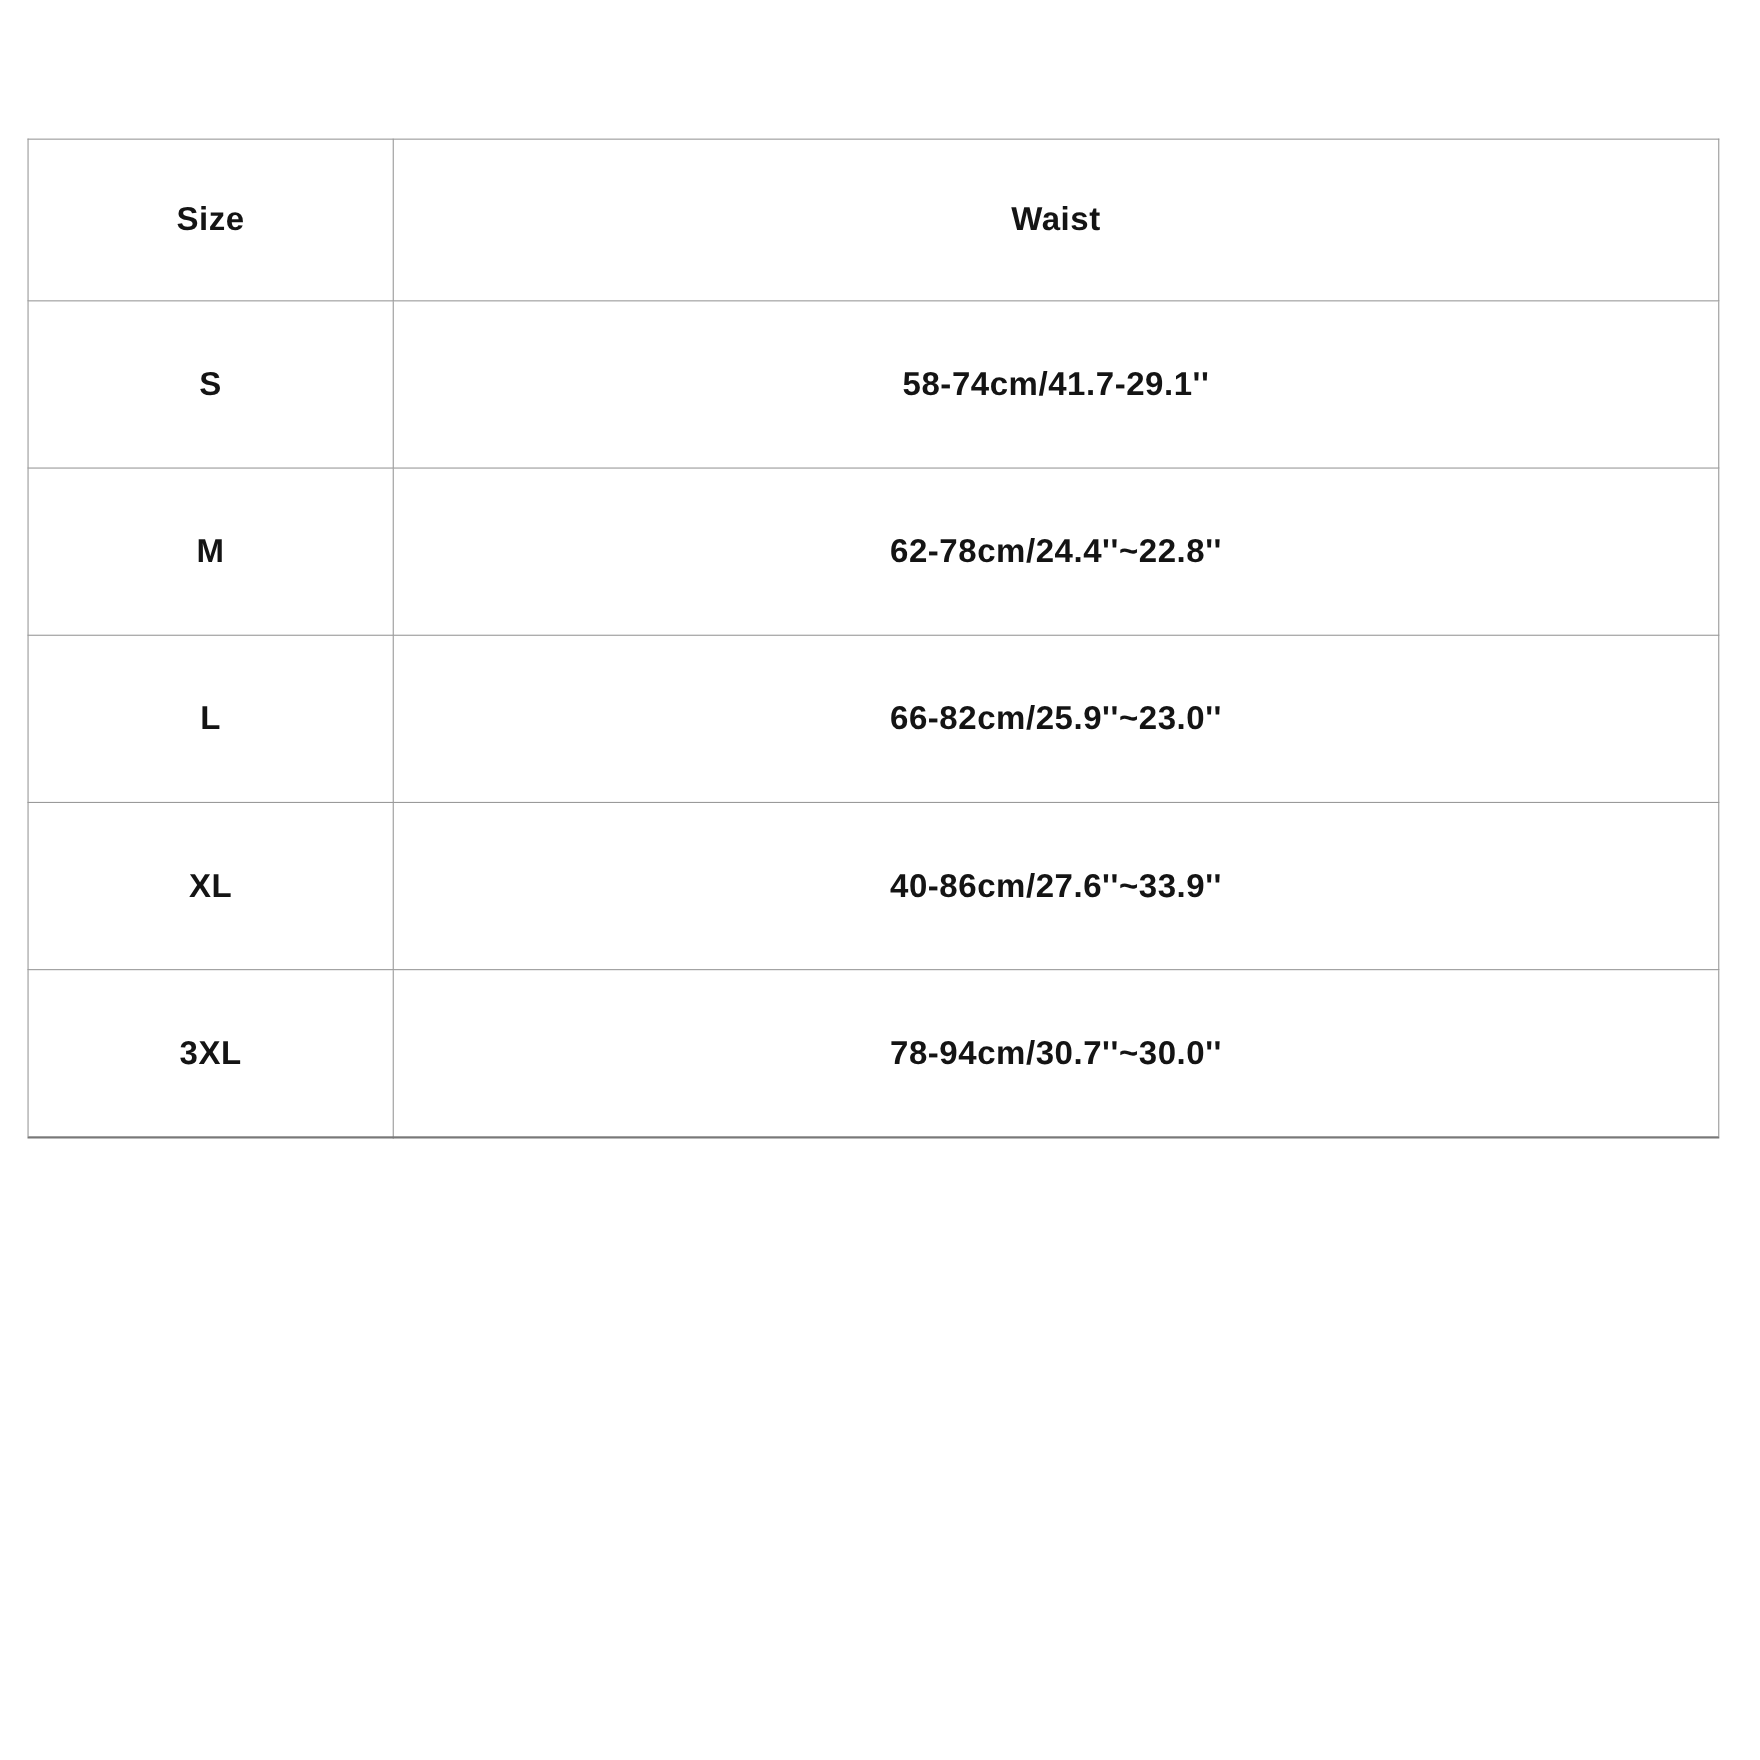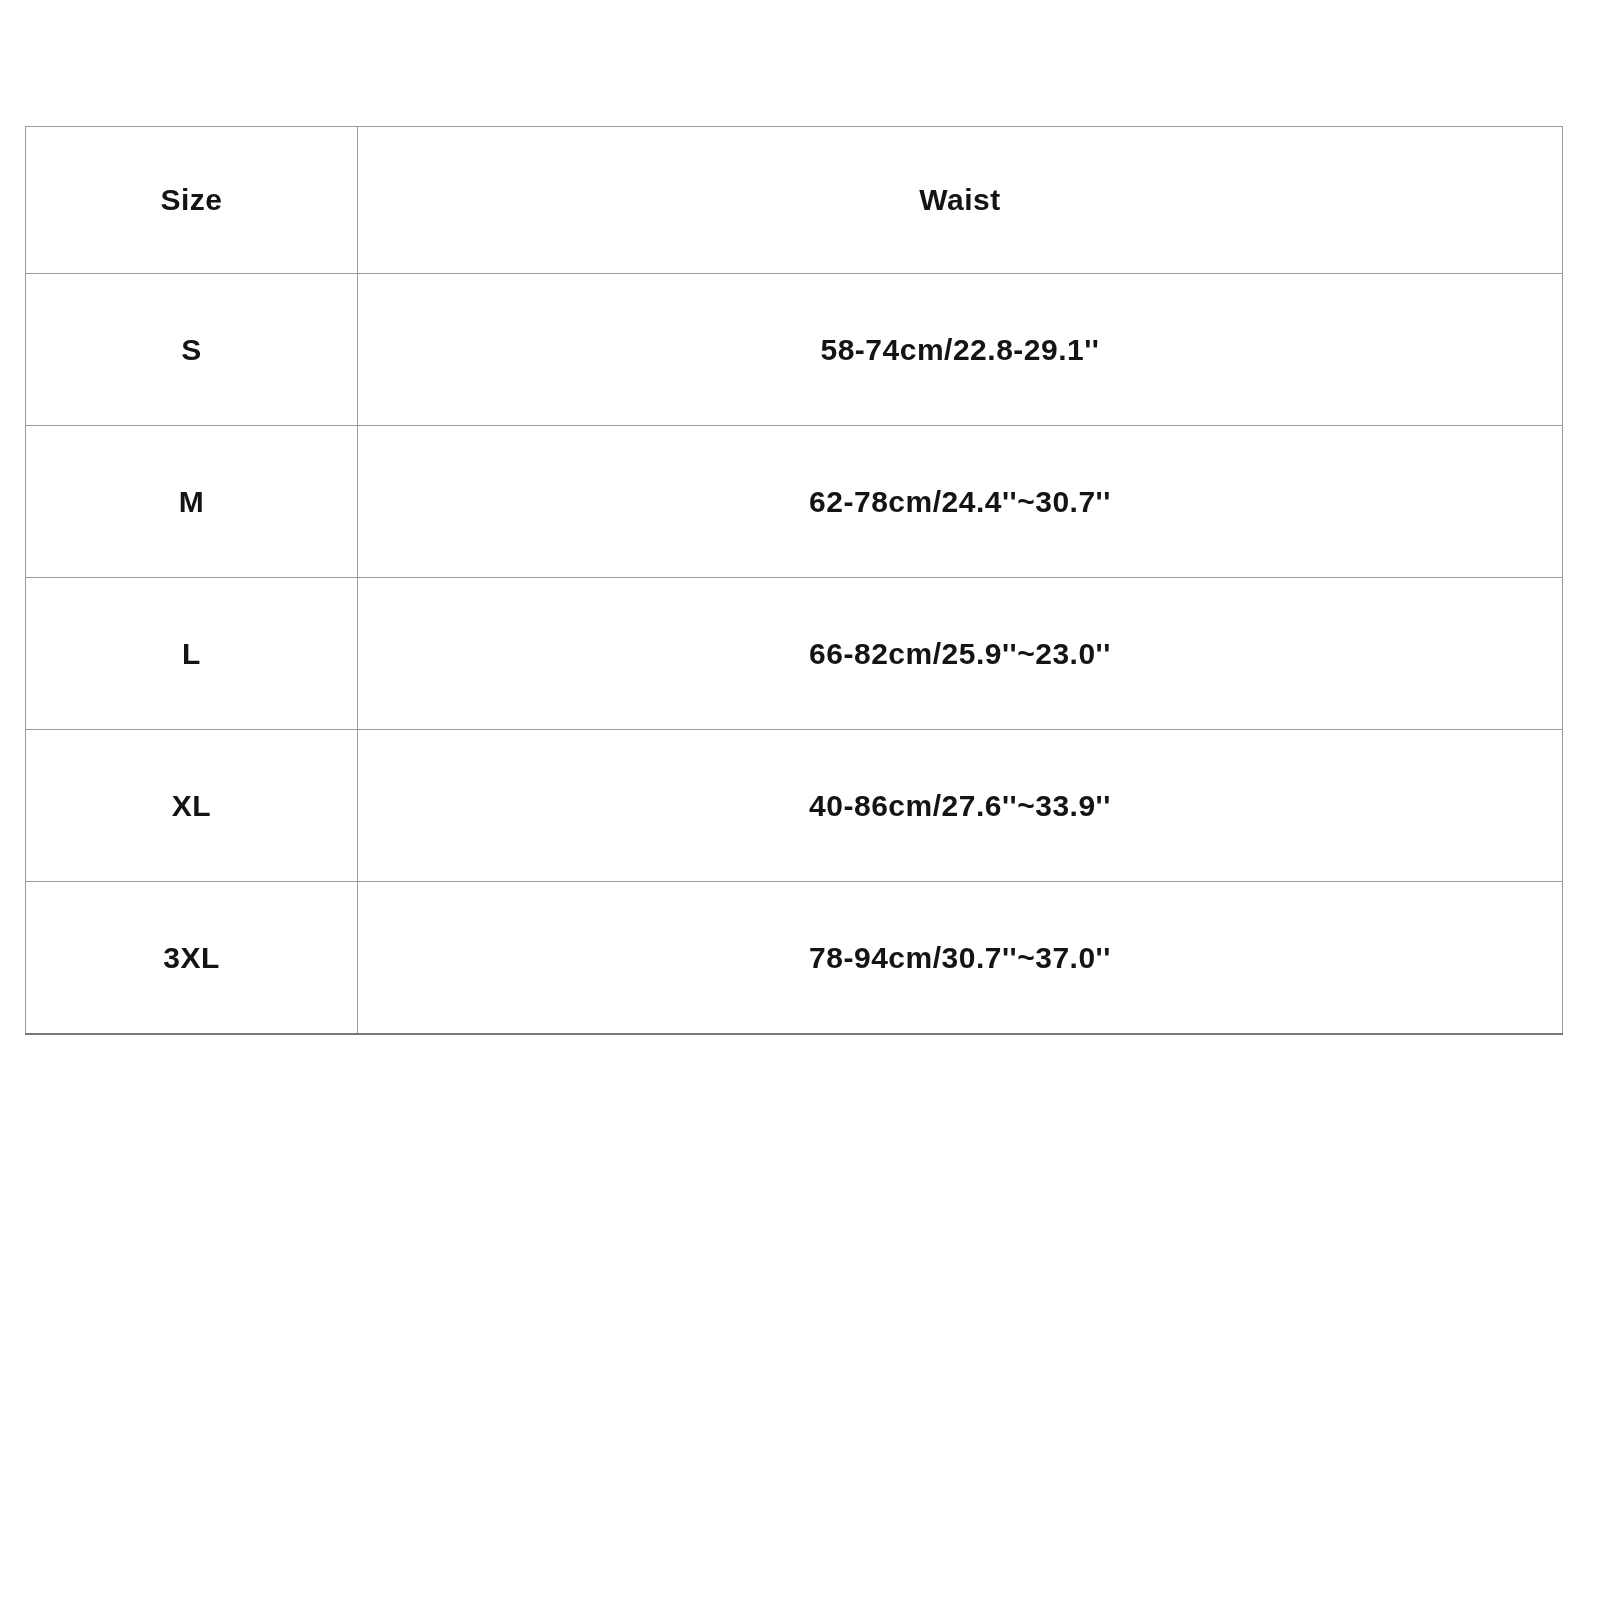--- a/index.html
+++ b/index.html
@@ -60,34 +60,34 @@
         <col class="col-size">
         <col class="col-waist">
       </colgroup>
       <tbody>
         <tr class="header-row">
           <th>Size</th>
           <th>Waist</th>
         </tr>
         <tr class="data-row">
           <td>S</td>
-          <td>58-74cm/22.8-29.1''</td>
+          <td>58-74cm/41.7-29.1''</td>
         </tr>
         <tr class="data-row">
           <td>M</td>
-          <td>62-78cm/24.4''~30.7''</td>
+          <td>62-78cm/24.4''~22.8''</td>
         </tr>
         <tr class="data-row">
           <td>L</td>
           <td>66-82cm/25.9''~23.0''</td>
         </tr>
         <tr class="data-row">
           <td>XL</td>
           <td>40-86cm/27.6''~33.9''</td>
         </tr>
         <tr class="data-row">
           <td>3XL</td>
-          <td>78-94cm/30.7''~37.0''</td>
+          <td>78-94cm/30.7''~30.0''</td>
         </tr>
       </tbody>
     </table>
   </div>
 </div>
 
 </body></html>

